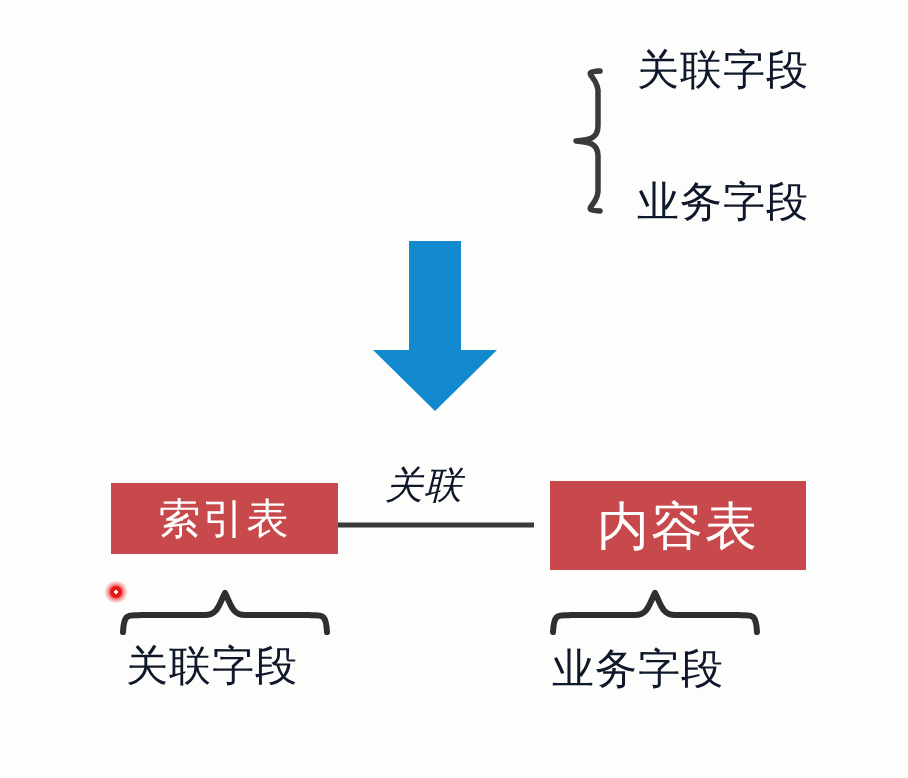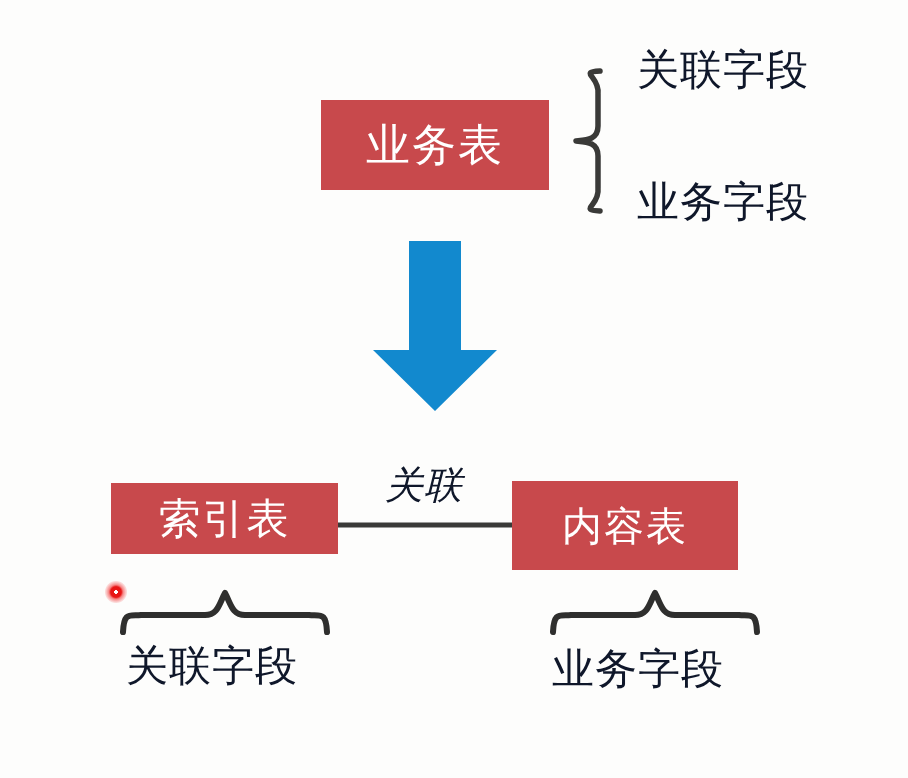--- a/index.html
+++ b/index.html
@@ -37,25 +37,25 @@
     font-size: 44px;
   }
   #box-index {
     left: 111px;
     top: 483px;
     width: 227px;
     height: 71px;
     font-size: 42px;
   }
   #box-content {
-    left: 512px;
+    left: 550px;
     top: 481px;
-    width: 226px;
+    width: 256px;
     height: 89px;
-    font-size: 40px;
+    font-size: 52px;
   }
 
   
   .label {
     position: absolute;
     color: #0f172a;
     letter-spacing: 1px;
     line-height: 1;
     white-space: nowrap;
     user-select: none;
@@ -143,23 +143,20 @@
 
     <path d="M 553 632
              C 554 612, 559 616, 571 615
              L 635 615
              C 648 615, 649 604, 655 593
              C 661 604, 662 615, 675 615
              L 739 615
              C 751 616, 756 612, 757 632" fill="none" stroke="#2f2f2e" stroke-width="6" stroke-linecap="round" stroke-linejoin="round"></path>
   </svg>
 
-  <div class="table-box" id="box-business">
-    <span>业务表</span>
-  </div>
 
   <div class="table-box" id="box-index">
     <span>索引表</span>
   </div>
 
   <div class="table-box" id="box-content">
     <span>内容表</span>
   </div>
 
   <div class="label" id="label-assoc-field-top">关联字段</div>

